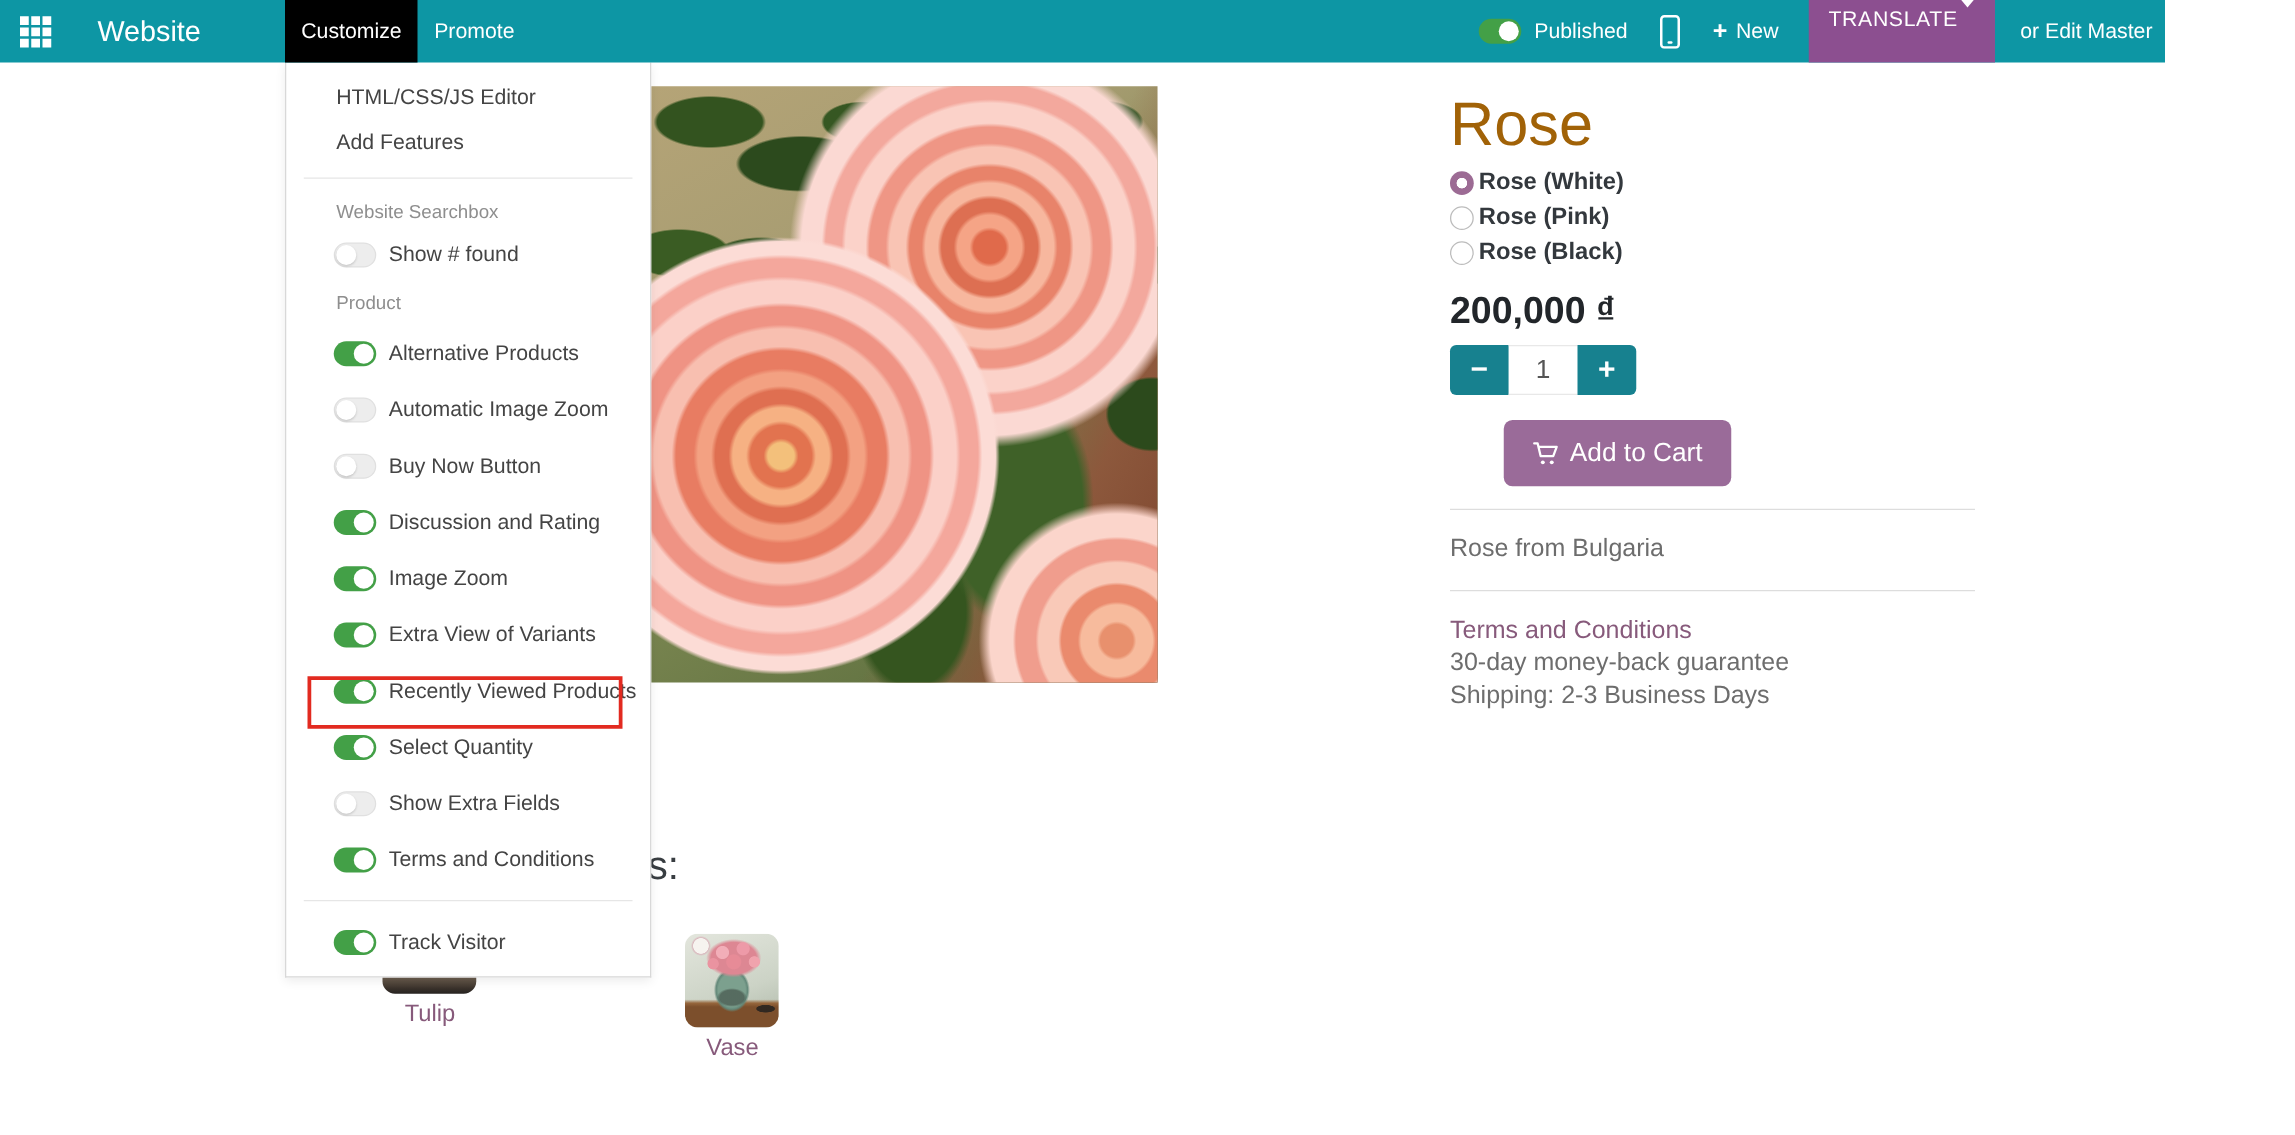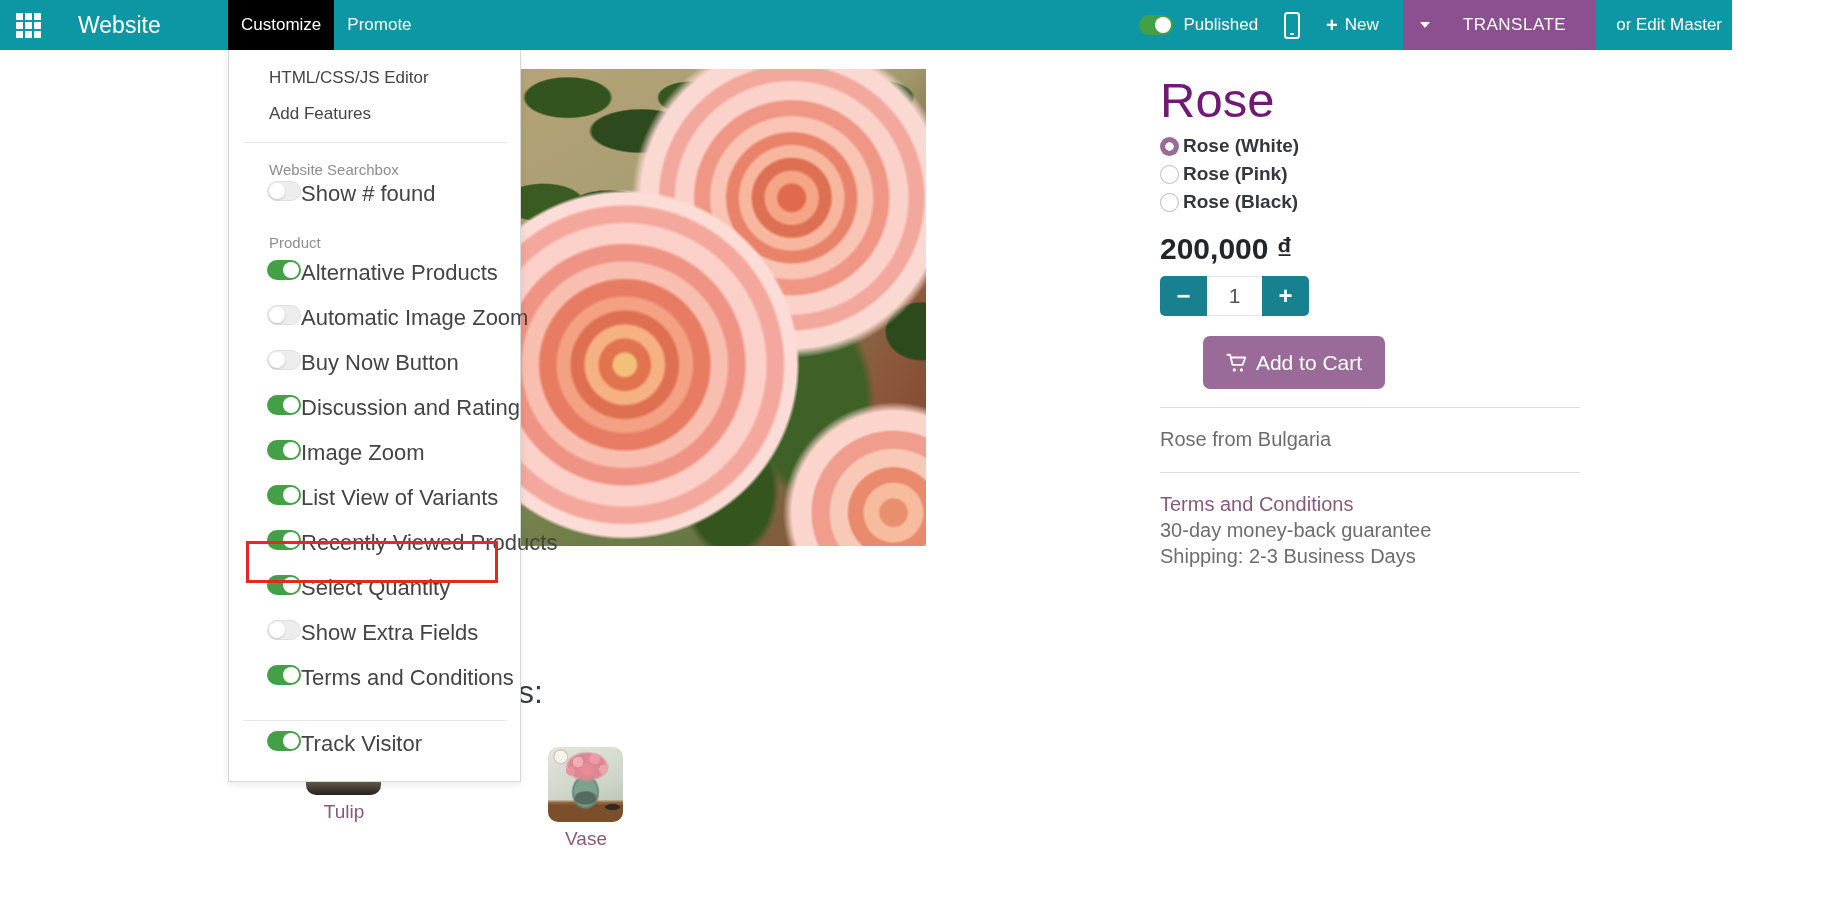--- a/index.html
+++ b/index.html
@@ -16,21 +16,21 @@
   .grid-icon i { background:#fff; display:block; }
   .brand { position:absolute; left:78px; top:0; height:50px; line-height:50px; color:#fff; font-size:23px; cursor:pointer; }
   .menus { position:absolute; left:228px; top:0; height:50px; display:flex; }
   .menu { height:50px; line-height:50px; padding:0 13px; color:#fff; font-size:17px; cursor:pointer; }
   .menu.active { background:#000000; }
   .nav-right { position:absolute; right:6px; top:0; height:50px; display:flex; align-items:center; }
   .nav-label { color:#fff; font-size:17px; margin-left:10px; }
   .phone-wrap { margin-left:26px; display:flex; align-items:center; cursor:pointer; }
   .new-btn { margin-left:26px; background:none; border:none; color:#fff; font-size:17px; display:flex; align-items:center; gap:7px; cursor:pointer; font-family:inherit; }
   .plus-glyph { font-size:20px; font-weight:bold; line-height:1; }
-  .translate-group { margin-left:24px; height:50px; display:flex; align-items:center; background:#8c4f90; }
+  .translate-group { margin-left:24px; height:50px; display:flex; align-items:flex-end; background:#8c4f90;flex-direction:column; }
   .caret-btn { width:44px; background:none; border:none; display:flex; align-items:center; justify-content:center; cursor:pointer; }
   .caret { width:0; height:0; border-left:5px solid transparent; border-right:5px solid transparent; border-top:6px solid #fff; }
   .translate-btn { background:none; border:none; color:#fff; font-size:17px; letter-spacing:0.5px; padding:0 30px 0 16px; cursor:pointer; font-family:inherit; }
   .edit-master { margin-left:20px; margin-right:4px; color:#fff; font-size:17px; text-decoration:none; cursor:pointer; white-space:nowrap; }
 
   
   .switch { width:34px; height:20px; border-radius:10px; position:relative; flex:none; display:inline-block; cursor:pointer; }
   .switch[data-state="true"]  { background:#43a047; }
   .switch[data-state="false"] { background:#ededed; border:1px solid #e0e0e0; }
   .switch::after { content:""; position:absolute; width:16px; height:16px; border-radius:50%; background:#fff; top:2px; }
@@ -53,21 +53,21 @@
       radial-gradient(ellipse 46px 22px at 97% 30%, #345523 0 70%, transparent 75%),
       radial-gradient(ellipse 50px 40px at 99% 55%, #2c4a1c 0 70%, transparent 75%),
       radial-gradient(ellipse 90px 140px at 72% 70%, #3f6128 0 60%, transparent 70%),
       radial-gradient(ellipse 70px 100px at 52% 88%, #35551f 0 60%, transparent 70%),
       linear-gradient(115deg, transparent 55%, rgba(146,82,58,0) 62%, rgba(146,82,58,.85) 80%, #7e452f 100%),
       linear-gradient(150deg, #b5a477 0%, #a89d72 28%, #7d8852 55%, #55693a 100%);
   }
 
   
   .product-col { position:absolute; left:1160px; top:74px; width:420px; z-index:1; }
-  .p-title { font-size:49px; line-height:52px; font-weight:400; color:#701a75; }
+  .p-title { font-size:49px; line-height:52px; font-weight:400; color:#a16207; }
   .variants { margin-top:6px; }
   .variant-row { display:flex; align-items:center; gap:4px; height:28px; font-size:19px; font-weight:bold; color:#33383d; cursor:pointer; }
   .radio { width:19px; height:19px; border-radius:50%; border:1px solid #bcbcbc; background:#fff; flex:none; cursor:pointer; }
   .radio[data-state="true"] { border:none; background:radial-gradient(circle, #fff 0 4px, #9c6b94 4.5px); }
   .price { margin-top:16px; height:34px; line-height:34px; font-size:30px; font-weight:bold; color:#22262a; }
   .stepper { margin-top:10px; display:flex; height:40px; width:149px; }
   .step-btn { width:47px; background:#17818f; color:#fff; border:none; font-size:24px; font-weight:bold; cursor:pointer; font-family:inherit; line-height:1; }
   .step-minus { border-radius:5px 0 0 5px; }
   .step-plus  { border-radius:0 5px 5px 0; }
   .qty-input { width:55px; border:1px solid #e8e8e8; border-left:none; border-right:none; text-align:center; font-size:21px; color:#555; font-family:inherit; }
@@ -101,21 +101,21 @@
       linear-gradient(to top, #7c4f2c 0 22%, #96663c 26%, transparent 30%),
       linear-gradient(160deg, #e3e6dd 0%, #ccd3c6 60%, #aeb8a8 100%);
   }
   .card-label { display:block; margin-top:6px; font-size:19px; color:#875a7b; text-decoration:none; }
 
   
   .dropdown { position:absolute; left:228px; top:50px; width:293px; background:#fff; border:1px solid #d8d8d8; border-top:none; box-shadow:0 3px 8px rgba(0,0,0,.08); z-index:20; padding:10px 14px 5px; }
   .dd-link { height:36px; line-height:36px; padding:0 26px; font-size:17px; color:#444; cursor:pointer; }
   .dd-divider { border:none; border-top:1px solid #e6e6e6; margin:10px 0; }
   .dd-header { padding:8px 26px 0; height:28px; font-size:15px; color:#8e8e8e; }
-  .dd-row { height:45px; display:flex; align-items:flex-start; padding:0 24px; font-size:22px; color:#444; cursor:pointer; }
+  .dd-row { height:45px; display:flex; align-items:center; gap:10px; padding:0 24px; font-size:17px; color:#444; cursor:pointer; }
   .dd-row.first-product { margin-top:6px; }
   .dd-row span.dd-label { white-space:nowrap; }
 
   
   .highlight-box { position:absolute; left:246px; top:541px; width:252px; height:42px; border:3px solid #e22a20; z-index:30; pointer-events:none; }
 
   svg { display:block; }
 </style>
 </head>
 <body>
@@ -250,21 +250,21 @@
   <div class="dd-row">
     <span class="switch" data-state="true"></span>
     <span class="dd-label">Discussion and Rating</span>
   </div>
   <div class="dd-row">
     <span class="switch" data-state="true"></span>
     <span class="dd-label">Image Zoom</span>
   </div>
   <div class="dd-row">
     <span class="switch" data-state="true"></span>
-    <span class="dd-label">List View of Variants</span>
+    <span class="dd-label">Extra View of Variants</span>
   </div>
   <div class="dd-row">
     <span class="switch" data-state="true"></span>
     <span class="dd-label">Recently Viewed Products</span>
   </div>
   <div class="dd-row">
     <span class="switch" data-state="true"></span>
     <span class="dd-label">Select Quantity</span>
   </div>
   <div class="dd-row">

